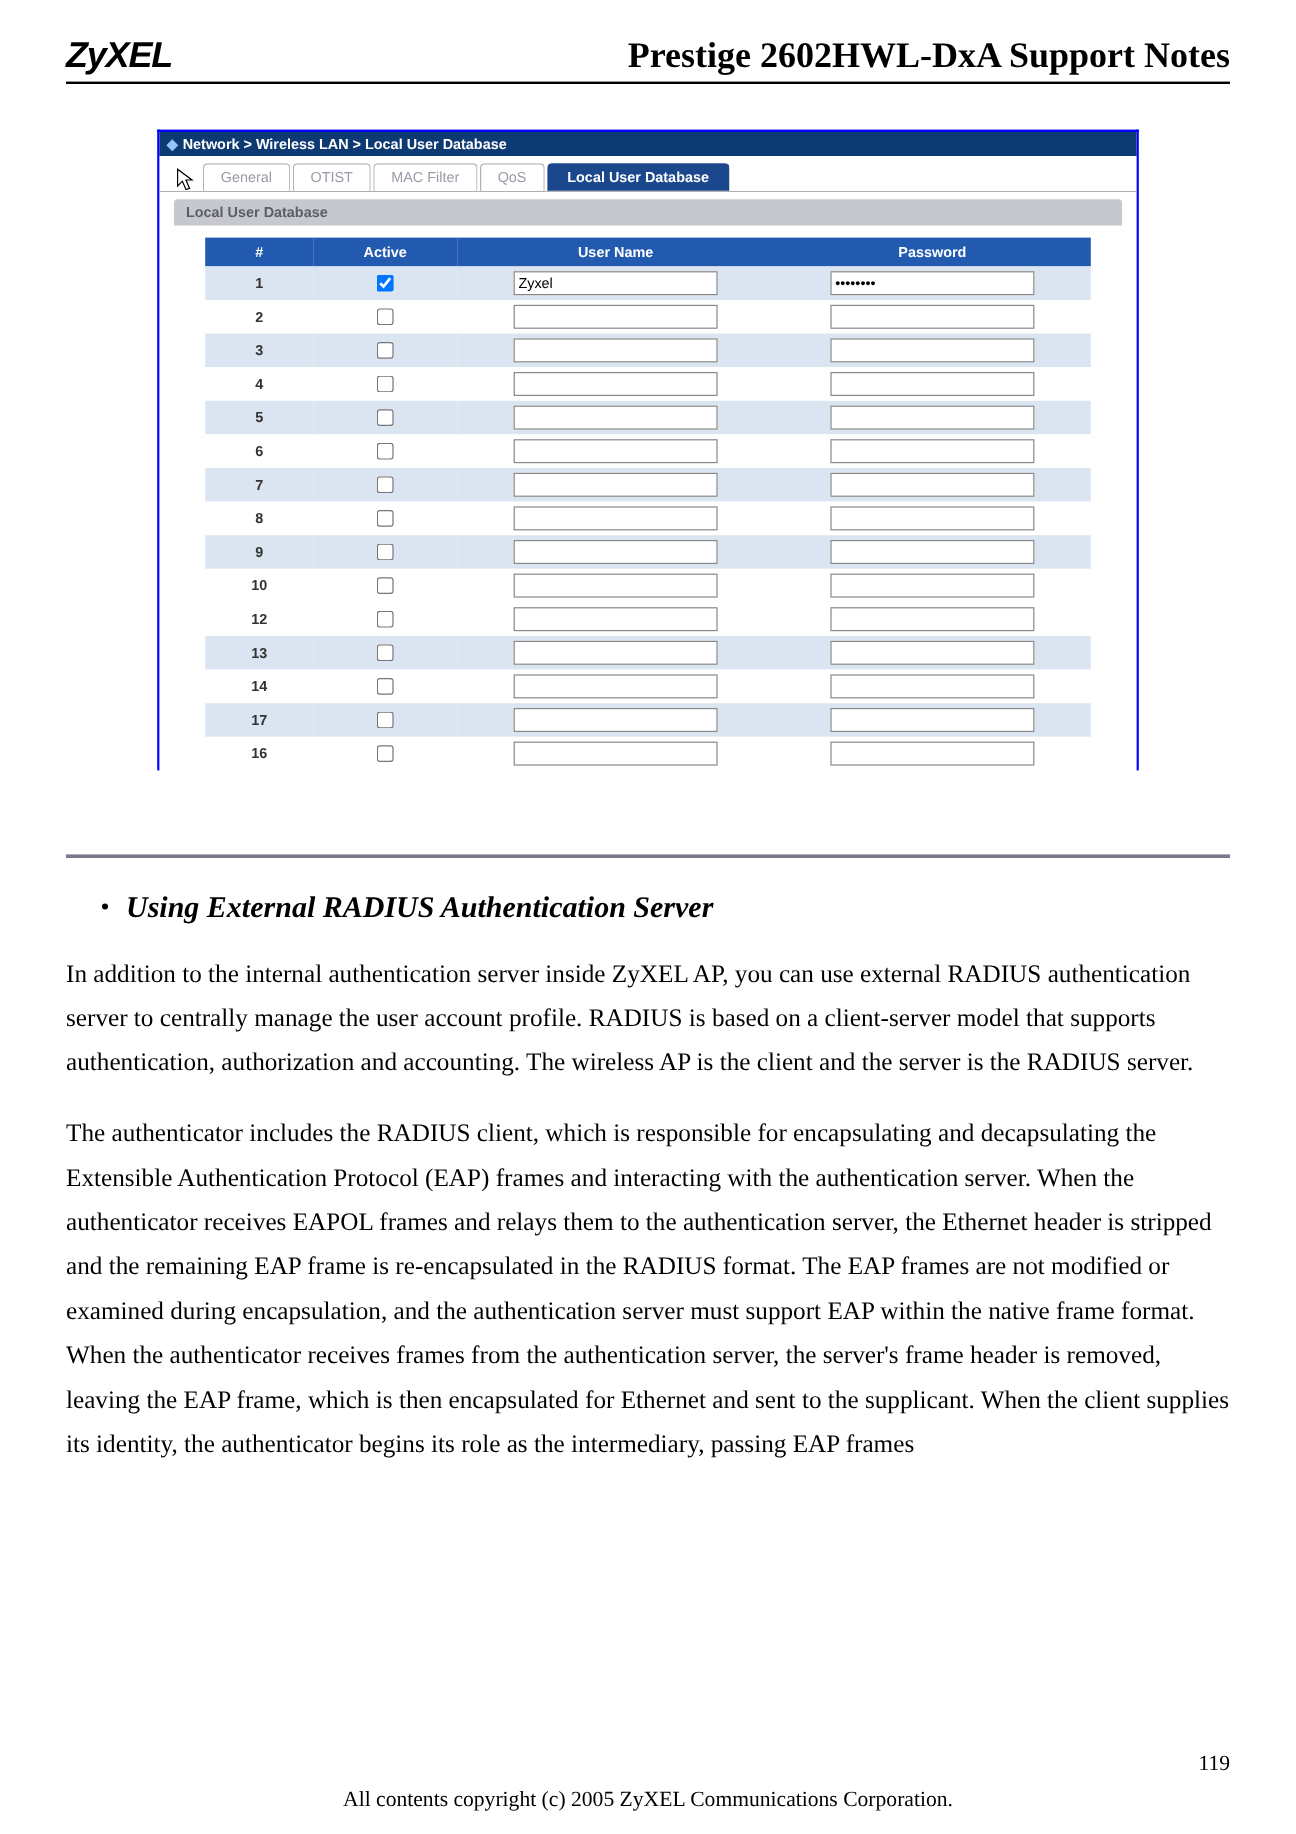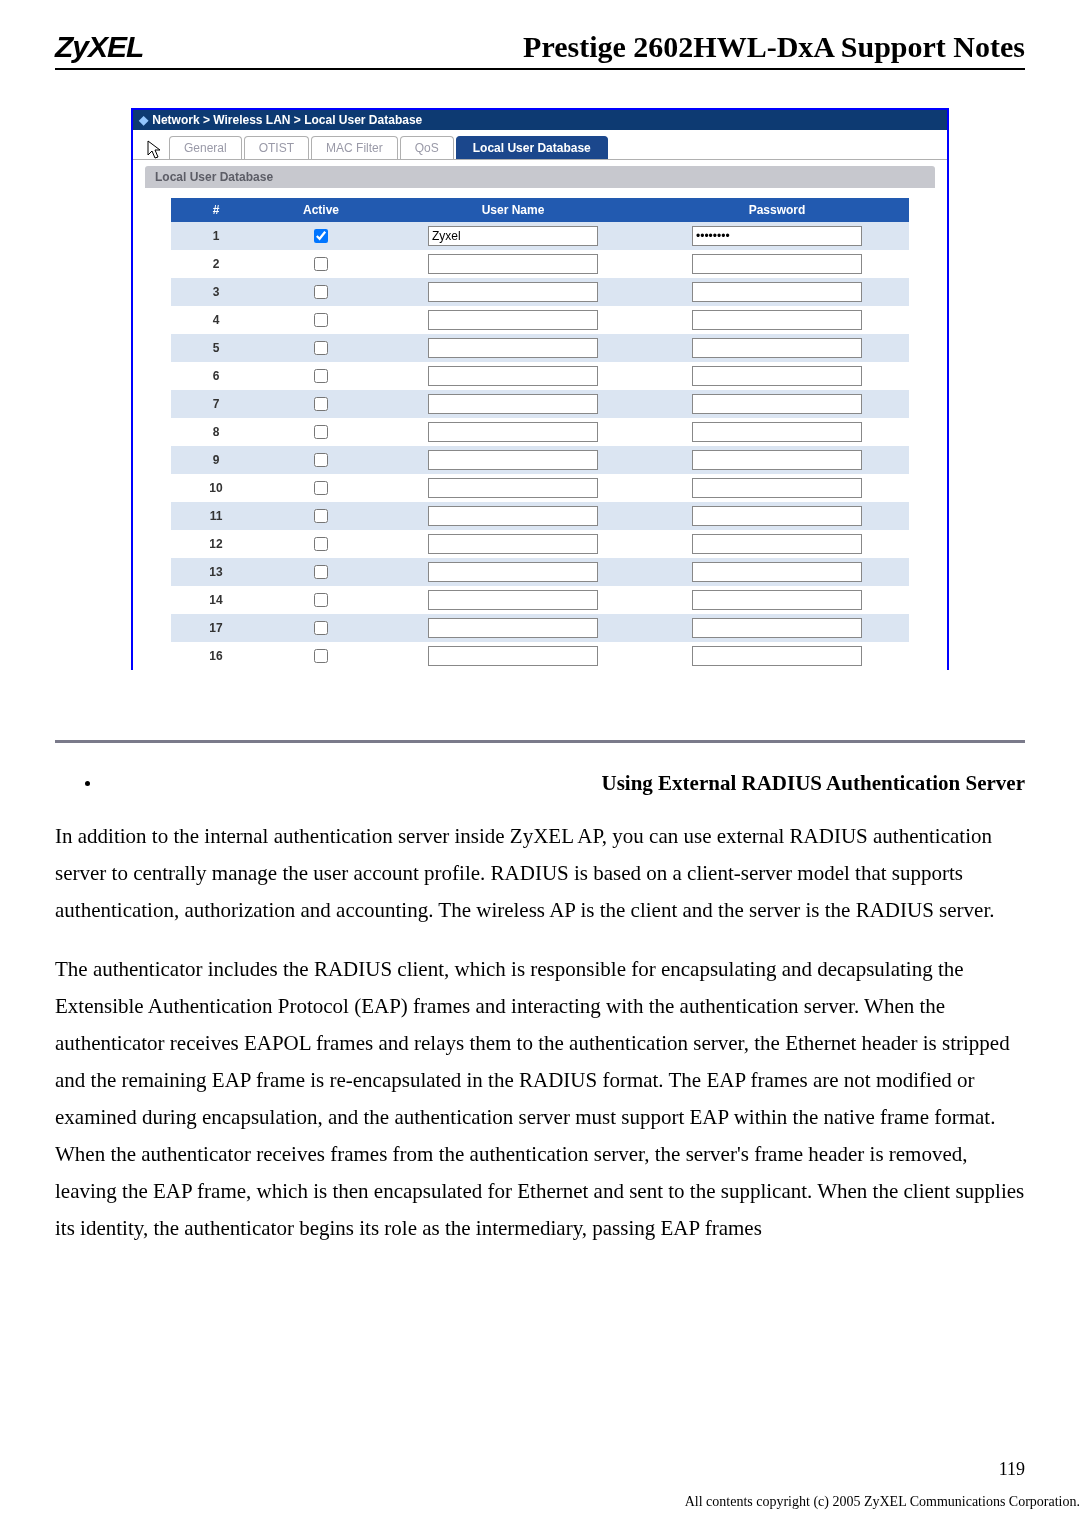--- a/index.html
+++ b/index.html
@@ -132,25 +132,25 @@
     padding: 1px 3px;
     border: 1px solid #888;
     background: #fff;
   }
   hr.divider {
     margin: 70px 0 28px 0;
     border: none;
     border-top: 3px solid #7a7a8a;
   }
   .section-heading {
-    font-weight: bold;
-    font-size: 21px;
+    font-style: italic;
+    font-weight: bold;
+    font-size: 25px;
     margin-left: 50px;
     position: relative;
-    text-align: right;
   }
   .bullet-dot {
     position: absolute;
     left: -20px; top: 10px;
     width: 5px; height: 5px;
     background: #000; border-radius: 50%;
   }
   .para {
     font-size: 21px;
     line-height: 37px;
@@ -160,22 +160,22 @@
   .page-num {
     position: absolute;
     right: 55px;
     bottom: 48px;
     font-size: 18px;
   }
   .footer {
     position: absolute;
     width: 100%;
     bottom: 18px;
-    text-align: right;
-    font-size: 14px;
+    text-align: center;
+    font-size: 18px;
   }
 </style>
 </head>
 <body>
 
 <div class="page">
   <div class="header">
     <span class="logo">ZyXEL</span>
     <span class="header-title">Prestige 2602HWL-DxA Support Notes</span>
   </div>
@@ -260,26 +260,20 @@
                 <td><input type="checkbox" class="chk" style=""></td>
                 <td><input type="text" style=""></td>
                 <td><input type="text" style=""></td>
               </tr>
               <tr class="stripe-b">
                 <td>10</td>
                 <td><input type="checkbox" class="chk" style=""></td>
                 <td><input type="text" style=""></td>
                 <td><input type="text" style=""></td>
               </tr>
-              <tr class="stripe-a">
-                <td>11</td>
-                <td><input type="checkbox" class="chk" style=""></td>
-                <td><input type="text" style=""></td>
-                <td><input type="text" style=""></td>
-              </tr>
               <tr class="stripe-b">
                 <td>12</td>
                 <td><input type="checkbox" class="chk" style=""></td>
                 <td><input type="text" style=""></td>
                 <td><input type="text" style=""></td>
               </tr>
               <tr class="stripe-a">
                 <td>13</td>
                 <td><input type="checkbox" class="chk" style=""></td>
                 <td><input type="text" style=""></td>

